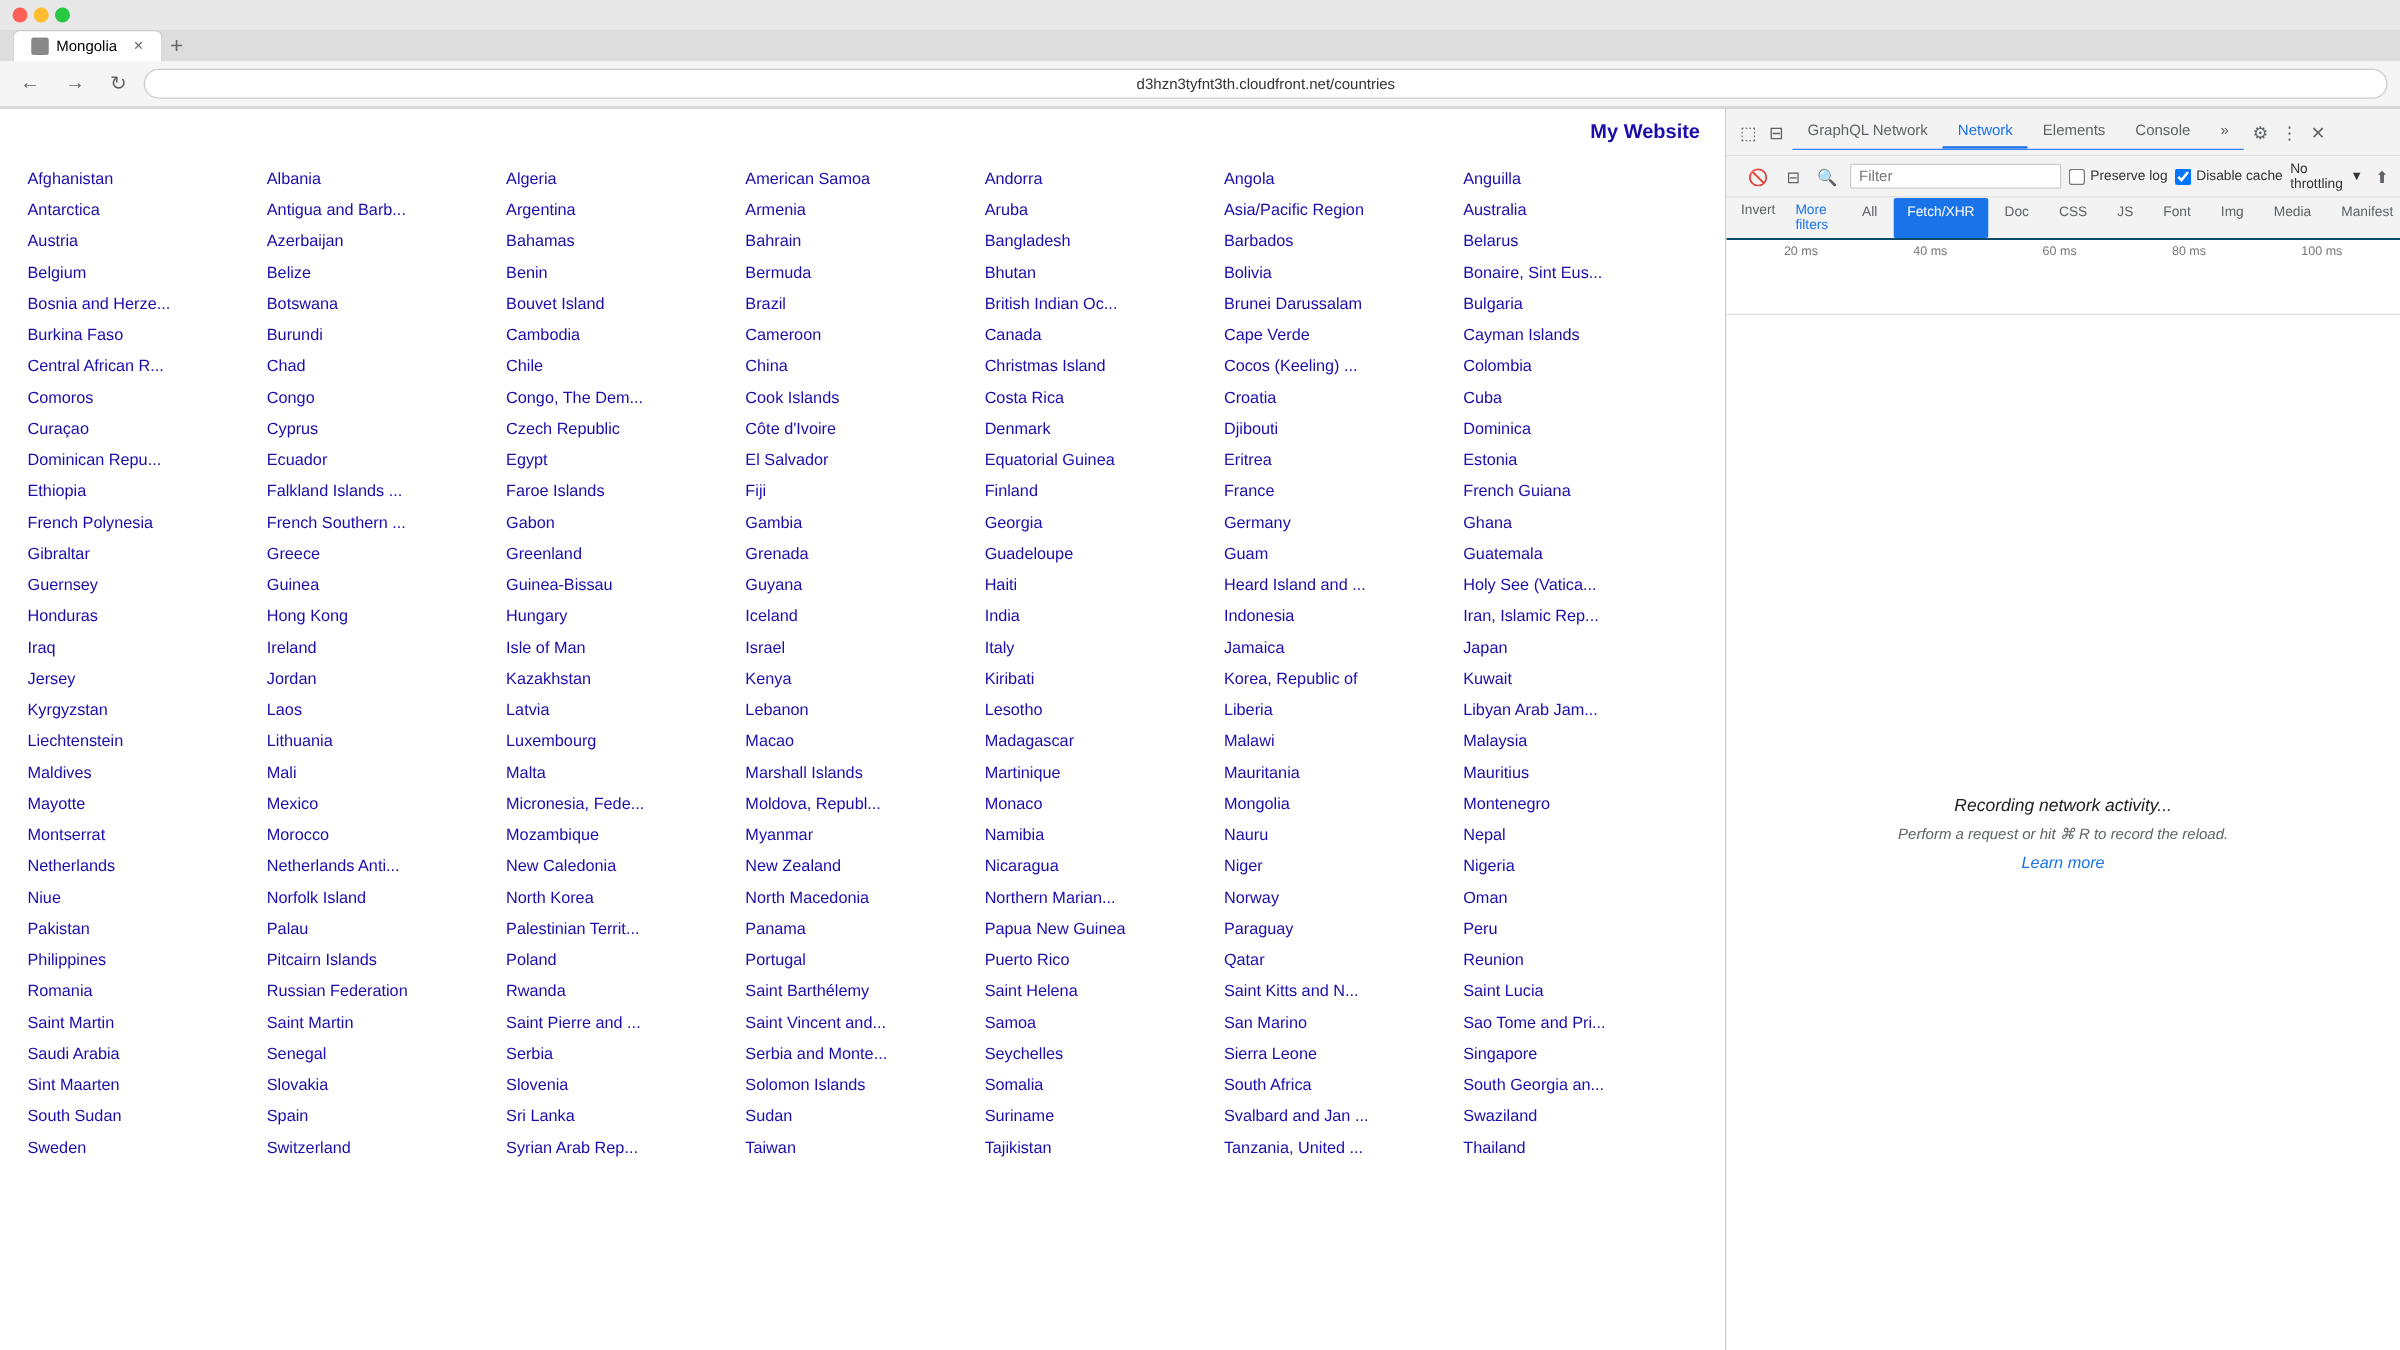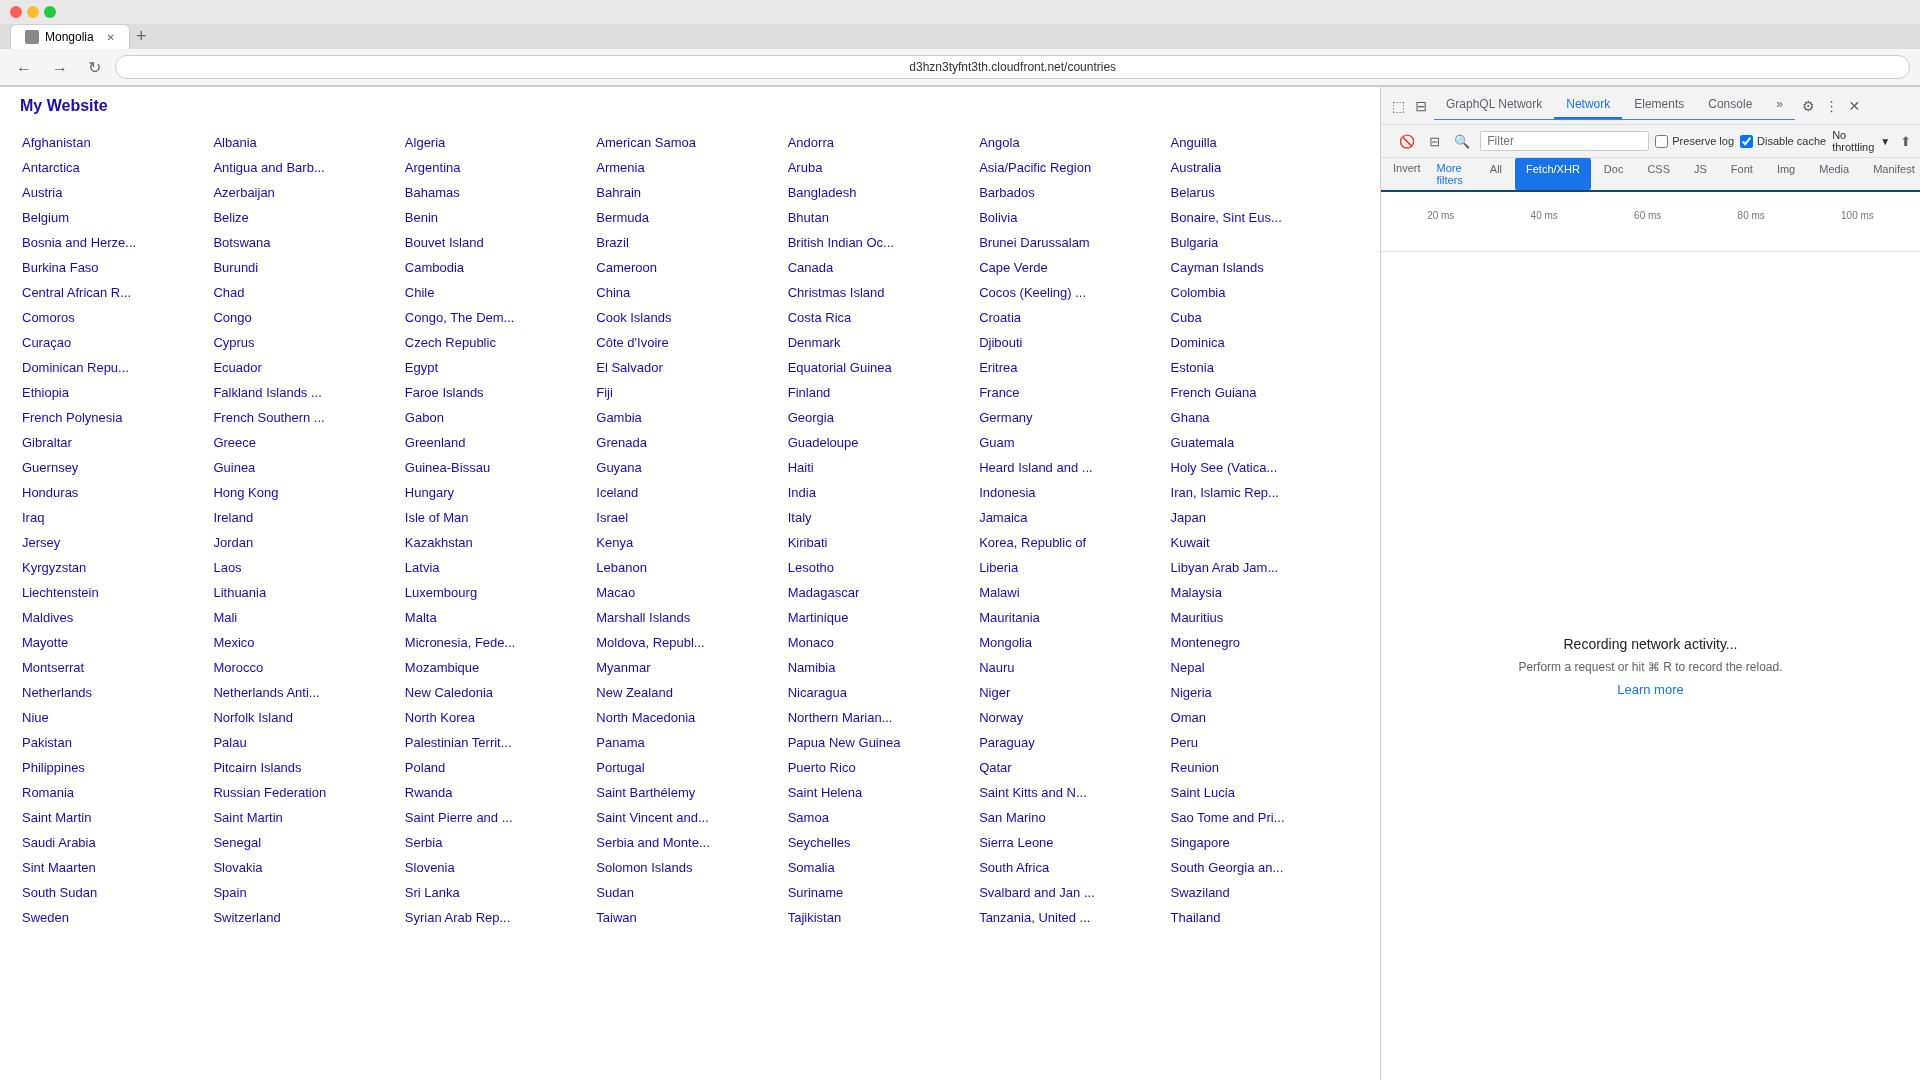--- a/index.html
+++ b/index.html
@@ -21,21 +21,21 @@
     .nav-btn { background: none; border: none; cursor: pointer; color: #666; font-size: 16px; padding: 2px 6px; }
     .nav-btn:disabled { color: #ccc; }
     .address-bar { flex: 1; background: #fff; border: 1px solid #ccc; border-radius: 20px; padding: 4px 12px; font-size: 13px; color: #333; display: flex; align-items: center; }
     .address-text { flex: 1; text-align: center; color: #333; font-size: 12px; }
 
     
     .main-layout { display: flex; flex: 1; overflow: hidden; }
 
     
     .page-content { flex: 1; overflow-y: auto; padding: 10px 20px; background: #fff; }
-    .site-title { font-size: 16px; font-weight: bold; color: #1a0dab; margin-bottom: 16px; cursor: pointer; }
+    .site-title { font-size: 16px; font-weight: bold; color: #1a0dab; margin-bottom: 16px; cursor: pointer; text-align: right; }
     .countries-grid { display: grid; grid-template-columns: repeat(7, 1fr); gap: 2px 0; }
     .country-item { font-size: 13px; color: #1a0dab; padding: 4px 2px; cursor: pointer; white-space: nowrap; overflow: hidden; text-overflow: ellipsis; }
 
     
     .devtools-panel { width: 540px; border-left: 1px solid #ccc; background: #fff; display: flex; flex-direction: column; overflow: hidden; }
     .devtools-toolbar { display: flex; align-items: center; padding: 4px 8px; border-bottom: 1px solid #ddd; background: #f3f3f3; gap: 4px; }
     .devtools-icon-btn { background: none; border: none; cursor: pointer; color: #5f6368; font-size: 14px; padding: 3px; border-radius: 3px; }
     .devtools-tabs { display: flex; border-bottom: 1px solid #3b82f6; background: #f3f3f3; overflow-x: auto; }
     .devtools-tab { padding: 6px 12px; font-size: 12px; cursor: pointer; white-space: nowrap; color: #5f6368; border-bottom: 2px solid transparent; }
     .devtools-tab.active { color: #1a73e8; border-bottom-color: #1a73e8; }
@@ -45,23 +45,23 @@
     .network-icon-btn { background: none; border: none; cursor: pointer; font-size: 13px; color: #5f6368; padding: 2px 4px; }
     .filter-input { border: 1px solid #ccc; border-radius: 2px; padding: 2px 6px; font-size: 12px; flex: 1; max-width: 200px; }
     .checkbox-label { display: flex; align-items: center; gap: 4px; font-size: 11px; color: #333; cursor: pointer; white-space: nowrap; }
     .checkbox-label input { cursor: pointer; }
 
     .network-filter-tabs { display: flex; border-bottom: 2px solid #0c4a6e; background: #f3f3f3; padding: 0 4px; gap: 0; overflow-x: auto; }
     .net-filter-tab { padding: 4px 10px; font-size: 11px; cursor: pointer; color: #5f6368; border: 1px solid transparent; border-radius: 2px; white-space: nowrap; }
     .net-filter-tab.active { background: #1a73e8; color: #fff; border-radius: 2px; }
 
     .timeline-area { border-bottom: 1px solid #ddd; background: #fff; height: 60px; position: relative; display: flex; }
-    .timeline-label { font-size: 10px; color: #777; margin-top: 14px; }
-
-    .network-empty { display: flex; flex-direction: column; align-items: center; justify-content: center; flex: 1; color: #5f6368; font-size: 13px; gap: 8px; padding: 40px; }
+    .timeline-label { font-size: 10px; color: #777; }
+
+    .network-empty { display: flex; flex-direction: column; align-items: center; justify-content: center; flex: 1; color: #5f6368; font-size: 13px; gap: 8px; padding: 40px; font-style: italic; }
     .network-empty-title { font-size: 14px; color: #202124; }
     .network-empty-subtitle { font-size: 12px; color: #5f6368; text-align: center; }
     .learn-more-link { color: #1a73e8; cursor: pointer; font-size: 13px; }
 
     .devtools-content { display: flex; flex-direction: column; flex: 1; overflow: hidden; }
   </style>
 </head>
 <body>
 
 <div class="browser-chrome">

